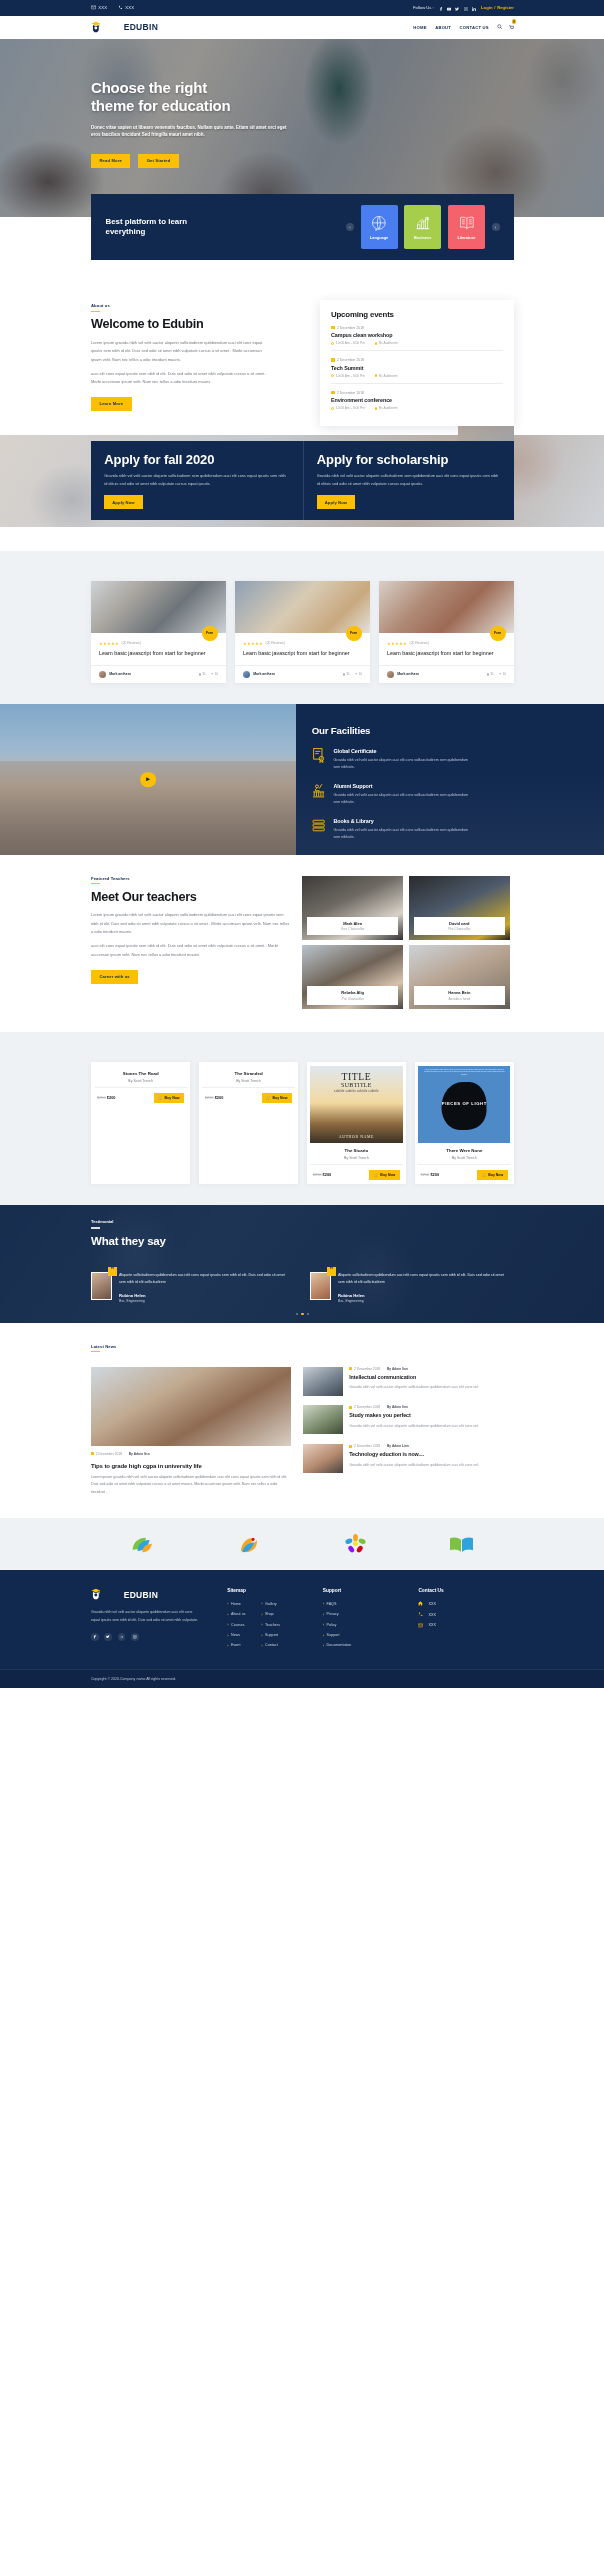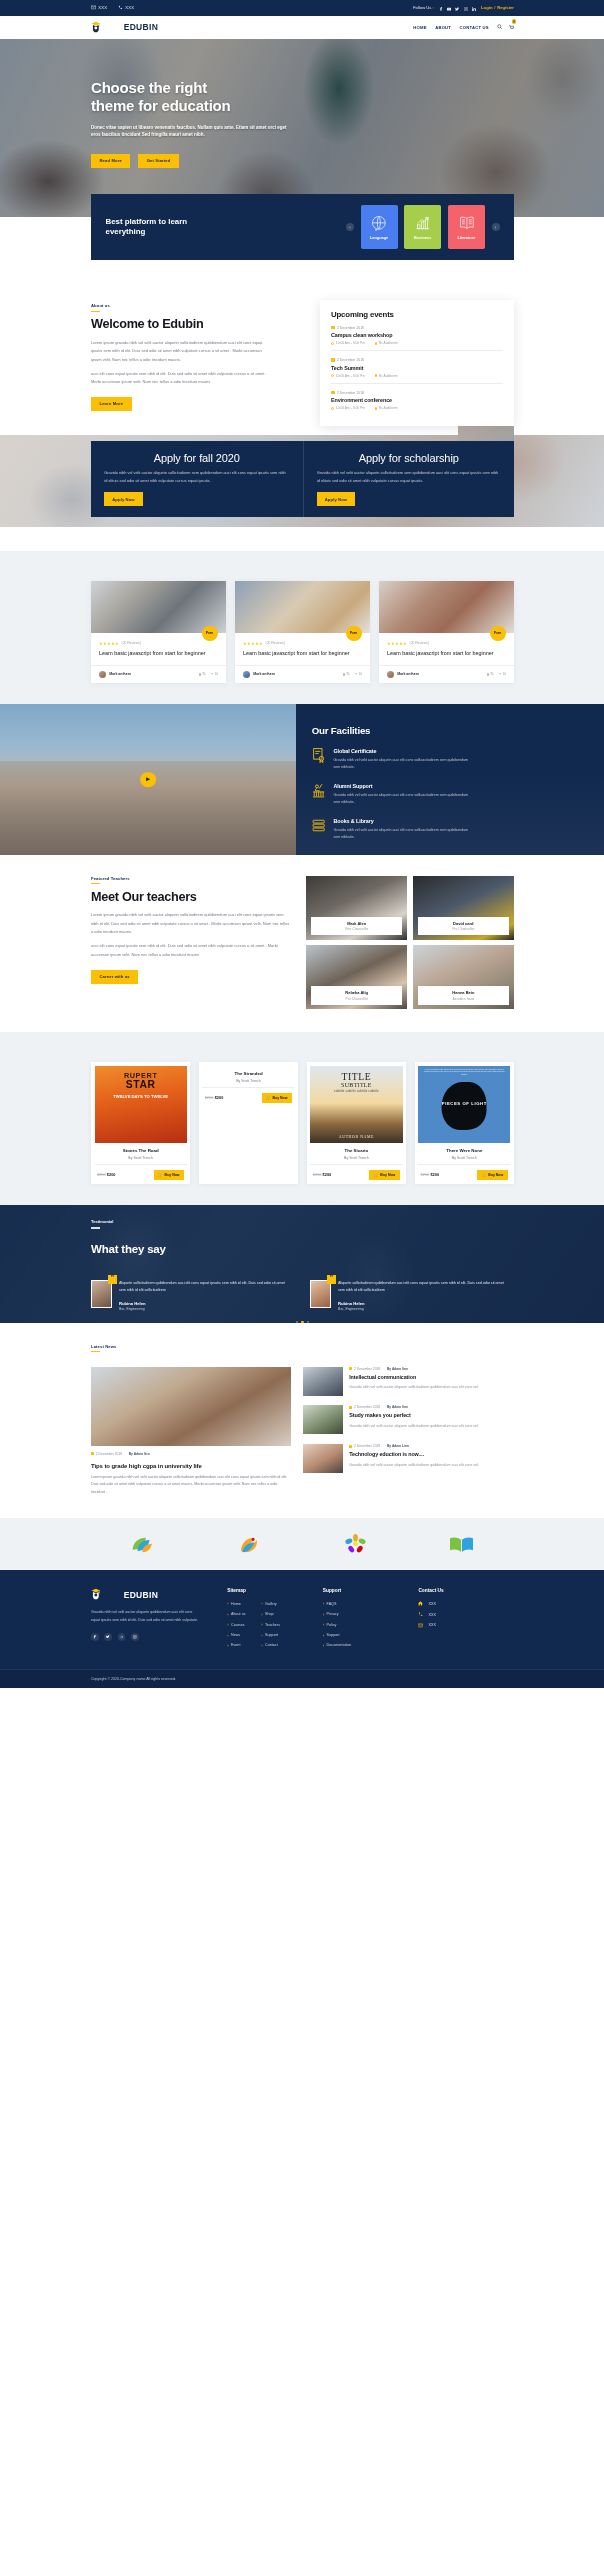--- a/index.html
+++ b/index.html
@@ -101,21 +101,21 @@
   .apply-sec { margin-top:24px; position:relative; height:92px; }
   .apply-bg { position:absolute; inset:0;
     background:linear-gradient(120deg,#d8d2cc 0%,#c4c9cf 40%,#b9aea6 70%,#cfd3d8 100%); }
   .apply-bg:before{content:"";position:absolute;inset:0;
     background:radial-gradient(ellipse 85px 67px at 85% 30%, rgba(180,150,140,.6),transparent 60%),
     radial-gradient(ellipse 73px 60px at 12% 70%, rgba(150,155,165,.5),transparent 60%);}
   .apply-inner { position:relative; z-index:3; padding-top:5.4px; }
   .apply-box { display:flex; background:#12294f; }
   .apply-col { width:212px; padding:11.5px 13.3px; }
   .apply-col + .apply-col { border-left:0.6px solid rgba(255,255,255,.12); }
-  .apply-col h3 { color:#fff; font-size:11px; font-weight:normal; letter-spacing:-0.1px;text-align:center;}
+  .apply-col h3 { color:#fff; font-size:13px; font-weight:bold; letter-spacing:-0.1px;}
   .apply-col p { color:#c3cbd8; font-size:3.9px; line-height:2; margin-top:4.8px; }
   .apply-col .btn-yellow { margin-top:7.9px; padding:4.2px 7.9px; }
 
   
   .courses-sec { background:#eff2f5; padding:15.7px 0 20.6px; margin-top:24px; }
   .courses-head { display:flex; justify-content:space-between; align-items:flex-end; }
   .nav-sq { display:flex; gap:2.4px; }
   .nav-sq div { width:6.7px; height:6.7px; border:0.6px solid #c9cfd6; background:#fff;
     display:flex; align-items:center; justify-content:center; font-size:3.6px; color:#8d939b; cursor:pointer;}
   .course-row { display:flex; gap:9px; margin-top:14.5px; }
@@ -159,21 +159,21 @@
   .fac-panel h2 { color:#fff; font-size:9.7px; font-weight:bold; position:relative; z-index:2;
     letter-spacing:-0.2px;}
   .fac-item { display:flex; gap:8.5px; margin-top:12.7px; position:relative; z-index:2; max-width:163px;}
   .fac-ico { width:13.3px; height:14.5px; flex:none; }
   .fac-ico svg { width:13.3px; height:14.5px; stroke:#fbbf03; fill:none; stroke-width:1.6; }
   .fac-item h4 { color:#fff; font-size:5.4px; font-weight:bold; letter-spacing:-0.1px;}
   .fac-item p { color:#b9c3d4; font-size:3.6px; line-height:1.95; margin-top:2.4px; }
 
   
   .teach-sec { padding:20.6px 0 23px; }
-  .teach-grid { display:flex; gap:11px;justify-content:space-between; }
+  .teach-grid { display:flex; gap:11px; }
   .teach-left { width:200px; }
   .teach-left .btn-yellow { margin-top:10.3px; padding:4.8px 8.5px; }
   .teach-right { display:grid; grid-template-columns:1fr 1fr; gap:5.4px; width:208px; }
   .tcard { height:64px; position:relative; }
   .t1{background:linear-gradient(155deg,#3c3a38 0%,#6f6a63 40%,#d8d2c8 75%,#2f2d2c 100%);}
   .t2{background:linear-gradient(155deg,#2a2b2d 0%,#4d5a6b 45%,#caa92f 85%,#1f2022 100%);}
   .t3{background:linear-gradient(155deg,#b9c3cb 0%,#6f6357 45%,#d7c3ae 75%,#4a4641 100%);}
   .t4{background:linear-gradient(155deg,#cdd3d8 0%,#b8a391 45%,#8e8374 80%,#5d5a54 100%);}
   .tcap { position:absolute; left:5.4px; right:5.4px; bottom:4.2px; background:#fff; padding:4.2px 2.4px;
     text-align:center; box-shadow:0 1.2px 4.2px rgba(20,35,70,.1); }
@@ -223,21 +223,21 @@
   .testi-bg { position:absolute; inset:0;
     background:linear-gradient(125deg,#24384f 0%,#3c5164 35%,#2a3c52 65%,#1d2c40 100%); }
   .testi-bg:before{content:"";position:absolute;inset:0;
     background:radial-gradient(ellipse 73px 85px at 22% 40%, rgba(200,205,215,.22),transparent 60%),
     radial-gradient(ellipse 67px 79px at 62% 62%, rgba(190,200,215,.18),transparent 60%);}
   .testi-ov { position:absolute; inset:0; background:rgba(18,41,79,.72); }
   .testi-inner { position:relative; z-index:3; padding-top:14.5px; }
   .eyebrow-w { font-size:4.1px; color:#fff; font-weight:bold; }
   .eyebrow-w:after { content:""; display:block; width:8.5px; height:1.2px; background:#fff; margin-top:3px;
     opacity:.85; }
-  .testi-inner h2 { color:#fff; font-size:11.5px; font-weight:bold; margin-top:14px; letter-spacing:-0.2px;}
+  .testi-inner h2 { color:#fff; font-size:11.5px; font-weight:bold; margin-top:6px; letter-spacing:-0.2px;}
   .testi-row { display:flex; gap:22px; margin-top:25.4px; }
   .testi { display:flex; gap:7.3px; width:197px; position:relative;}
   .testi-face { width:20.6px; height:28px; flex:none; border:1.2px solid #fff;
     background:linear-gradient(150deg,#d3b49b,#6b5143); }
   .testi-face.f2 { background:linear-gradient(150deg,#e6c3a6,#9b5f3f); }
   .quote-b { position:absolute; left:17px; top:-4.8px; width:9px; height:9px; background:#fbbf03;
     color:#12294f; font-size:6.7px; font-weight:bold; display:flex; align-items:flex-start;
     justify-content:center; line-height:1; z-index:4;}
   .testi p { color:#dfe5ee; font-size:3.7px; line-height:2; }
   .testi h5 { color:#fff; font-size:4.2px; font-weight:bold; margin-top:6px; }
@@ -705,25 +705,20 @@
         </div>
       </div>
     </div>
   </div>
 </div>
 
 <div class="store-sec">
   <div class="container">
     <div class="store-row">
       <div class="book-card">
-        <div class="book-cover bc1">
-          <div class="bk-t1">RUPERT</div>
-          <div class="bk-t1b">STAR</div>
-          <div class="bk-s1">TWELVE DAYS TO TWELVE</div>
-        </div>
         <div class="book-name">Stones The Road</div>
         <div class="book-author">By Scott Trench</div>
         <div class="book-foot">
           <div class="price"><s>$250</s><em style="font-style:normal">$200</em></div>
           <button class="btn-buy">
               <i style="font-style:normal">🛒</i>
               <em style="font-style:normal">Buy Now</em>
             </button>
         </div>
       </div>

